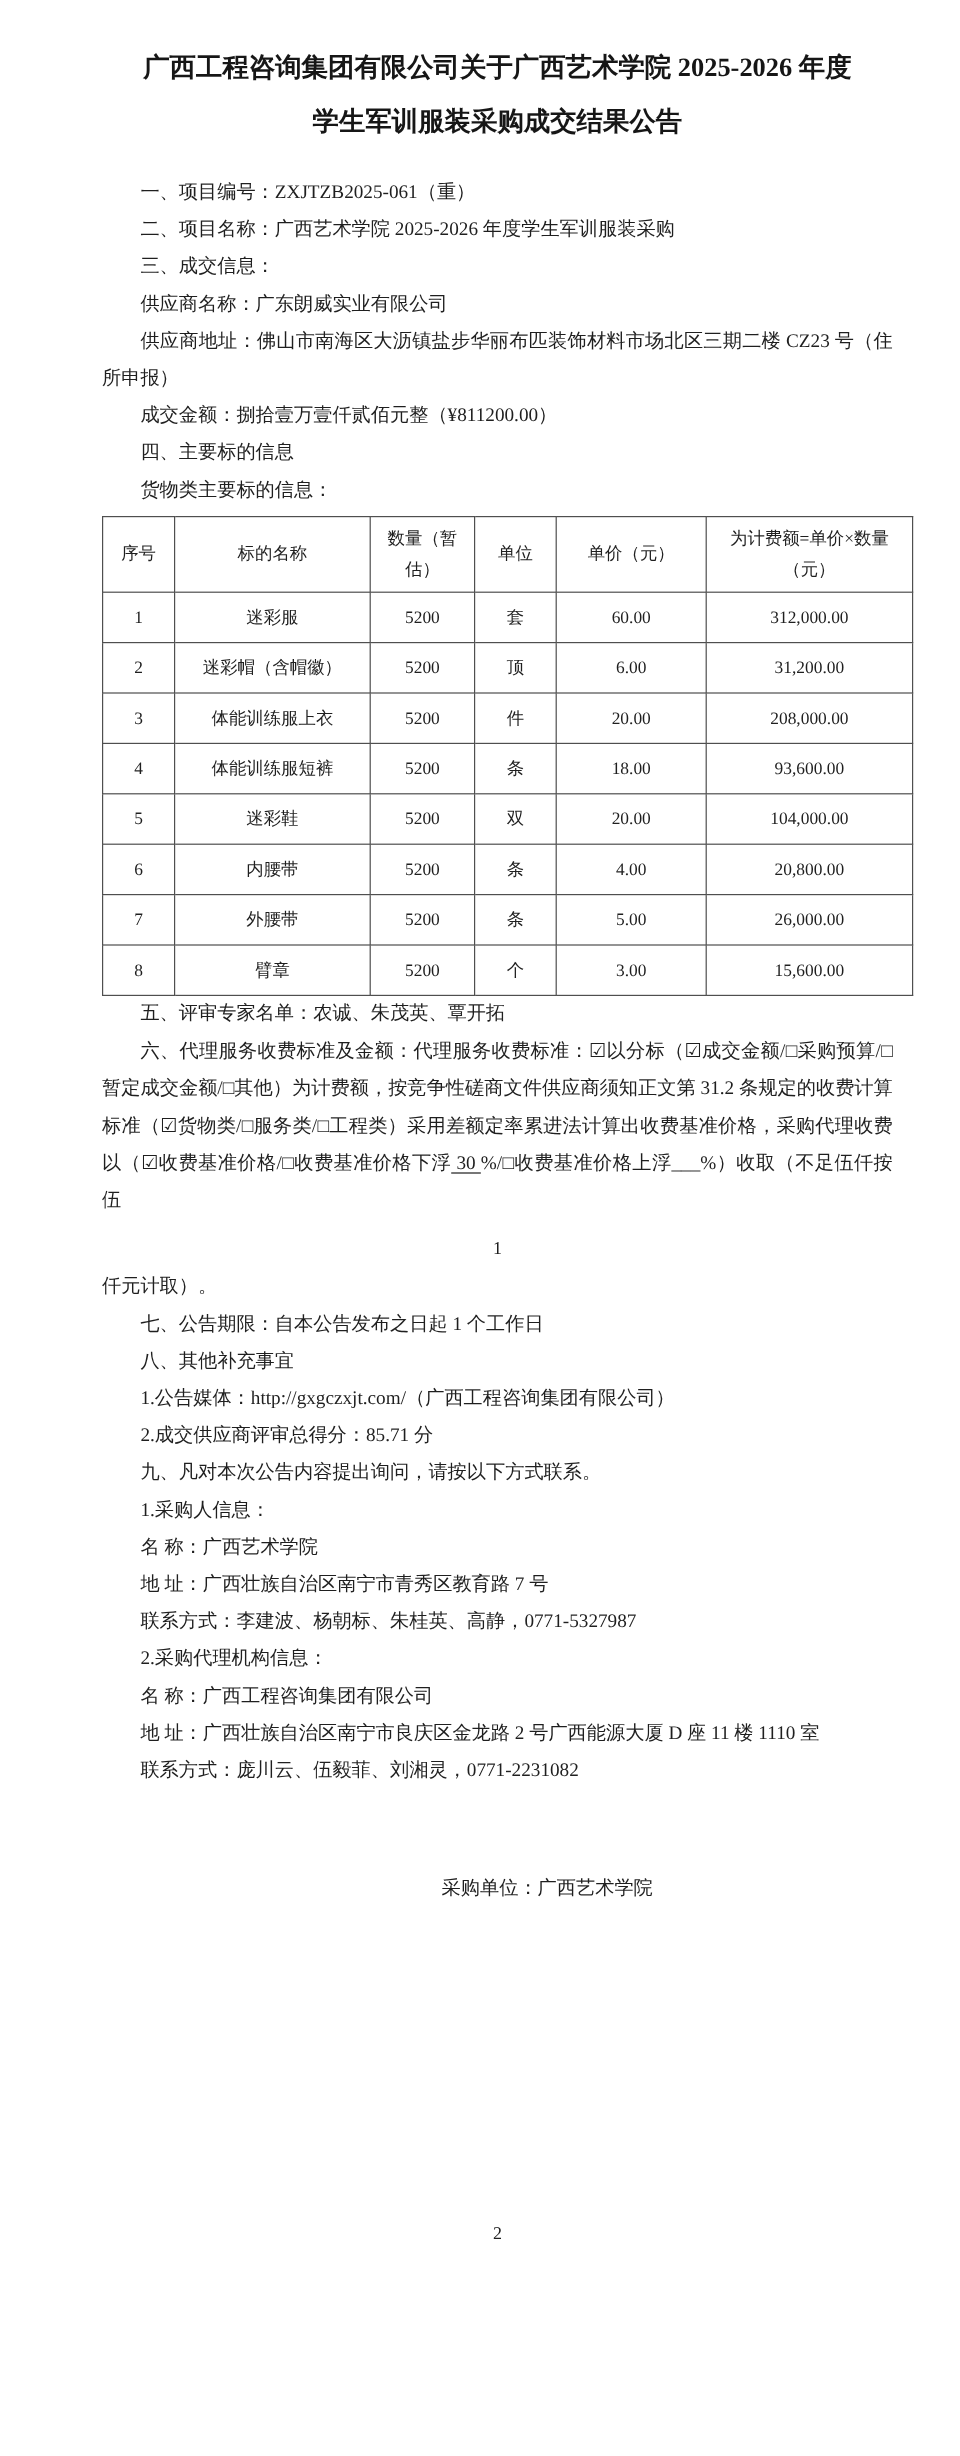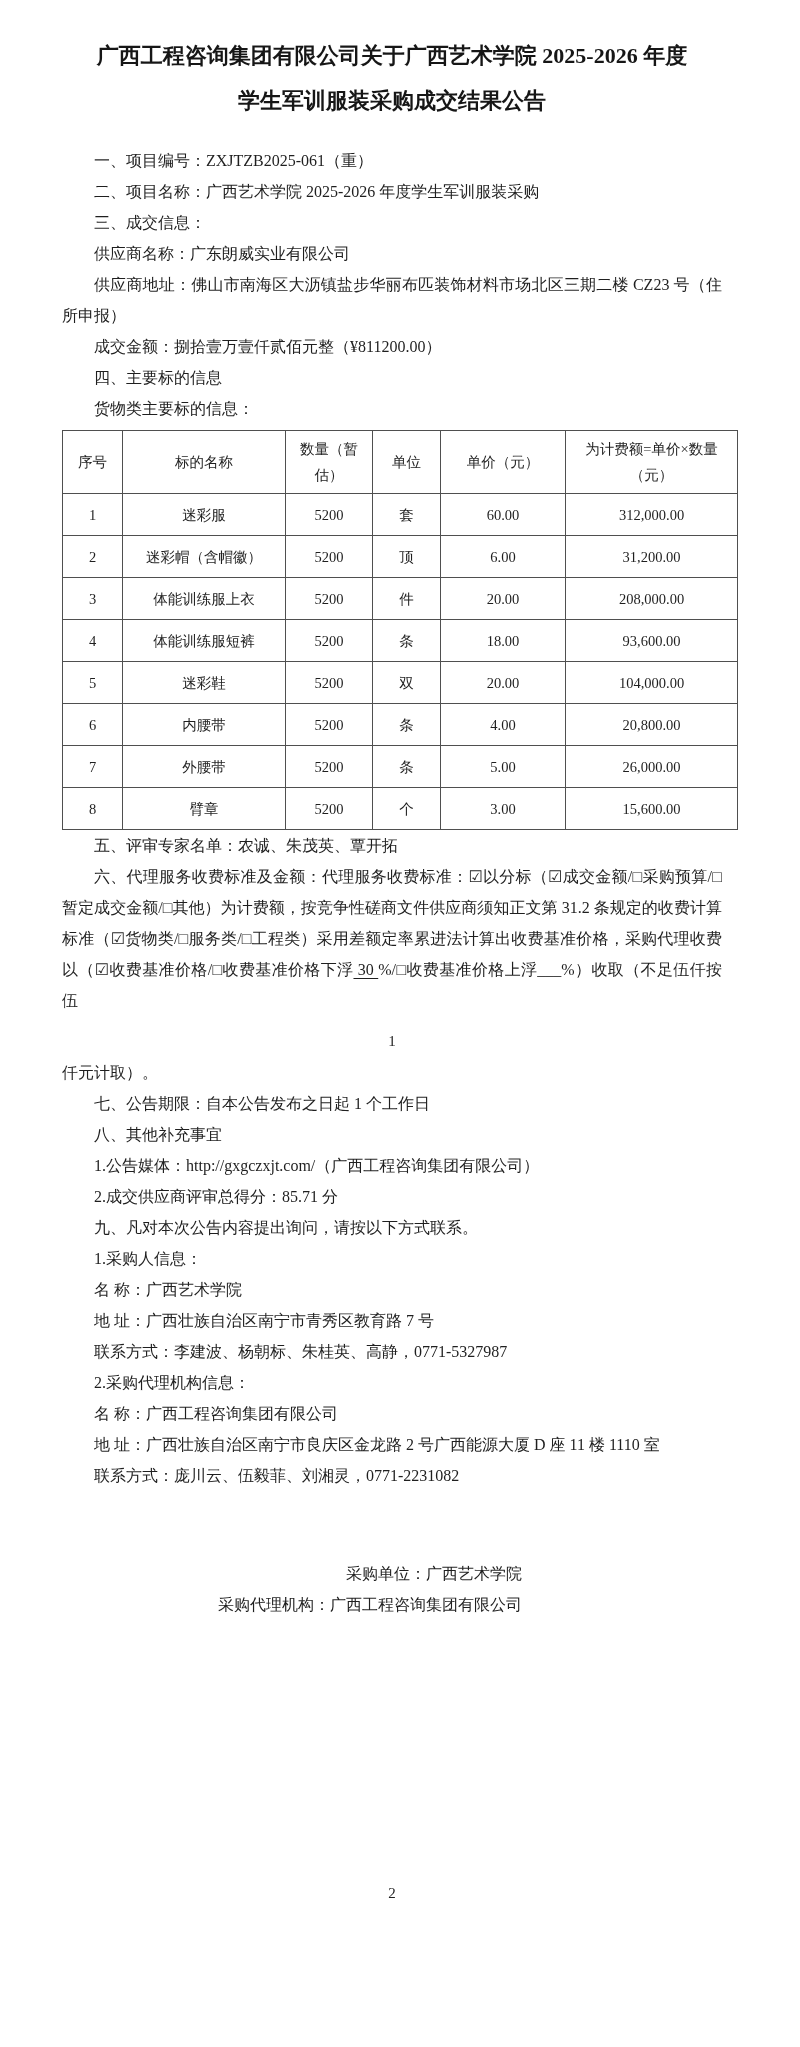--- a/index.html
+++ b/index.html
@@ -8,21 +8,22 @@
     background: #ffffff;
   }
   body {
     width: 800px;
     min-height: 2047px;
     color: #1f1f1f;
     font-family: "Liberation Serif", "DejaVu Serif", serif;
     font-size: 16px;
   }
   .page {
-    padding: 33px 78px 40px 62px;
+    padding: 33px 56px 40px 62px;
+    margin-left: 23px;
   }
   .title {
     font-size: 22px;
     font-weight: 700;
     text-align: center;
     line-height: 45px;
     margin: 0 0 22px 0;
     color: #161616;
   }
   p.line {
@@ -58,20 +59,21 @@
   table.goods thead th {
     height: 62px;
     line-height: 26px;
   }
   table.goods td {
     height: 41px;
     line-height: 20px;
   }
   .after-table {
     margin-top: 2px;
+    font-family: Liberation Mono, monospace;
   }
   .page-num {
     text-align: center;
     line-height: 31px;
     font-size: 15px;
     text-indent: 0;
     margin: 0;
   }
   .page-num-1 {
     margin-top: 10px;
@@ -213,18 +215,17 @@
   <p class="line">名 称：广西艺术学院</p>
   <p class="line">地 址：广西壮族自治区南宁市青秀区教育路 7 号</p>
   <p class="line">联系方式：李建波、杨朝标、朱桂英、高静，0771-5327987</p>
   <p class="line">2.采购代理机构信息：</p>
   <p class="line">名 称：广西工程咨询集团有限公司</p>
   <p class="line">地 址：广西壮族自治区南宁市良庆区金龙路 2 号广西能源大厦 D 座 11 楼 1110 室</p>
   <p class="line">联系方式：庞川云、伍毅菲、刘湘灵，0771-2231082</p>
 
   <div class="sig-block">
     <p>采购单位：广西艺术学院</p>
-    <p>采购代理机构：广西工程咨询集团有限公司</p>
   </div>
 
   <p class="page-num page-num-2">2</p>
 
 </div>
 
 </body></html>

